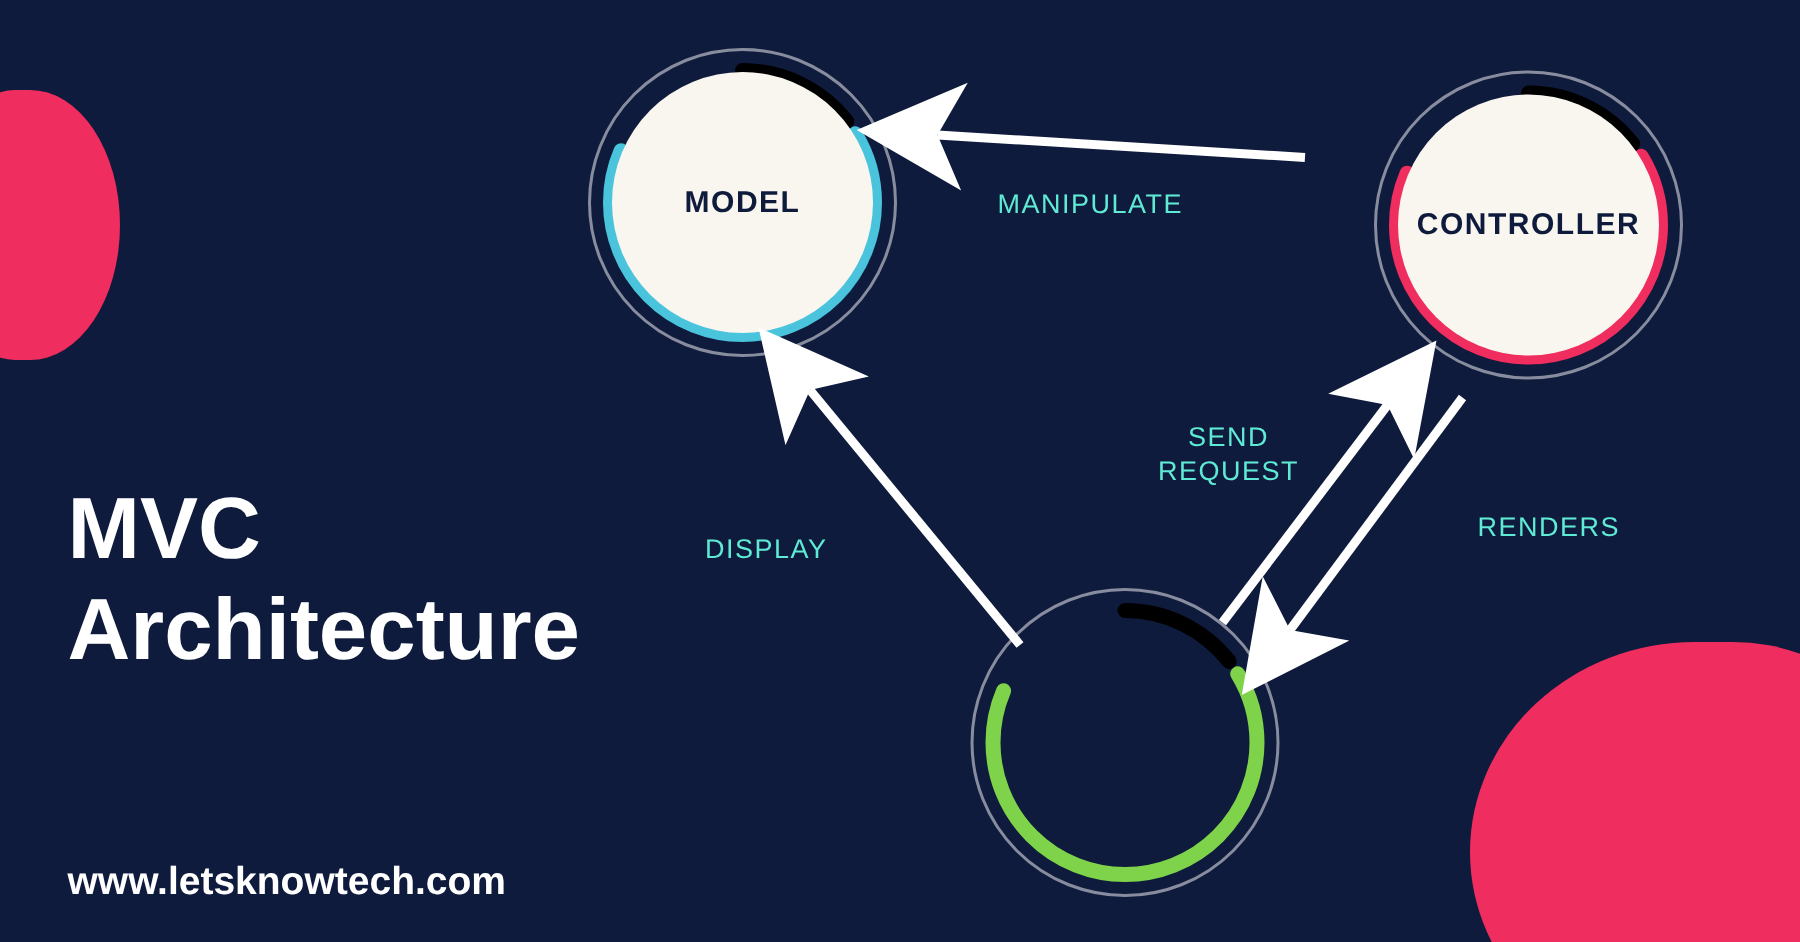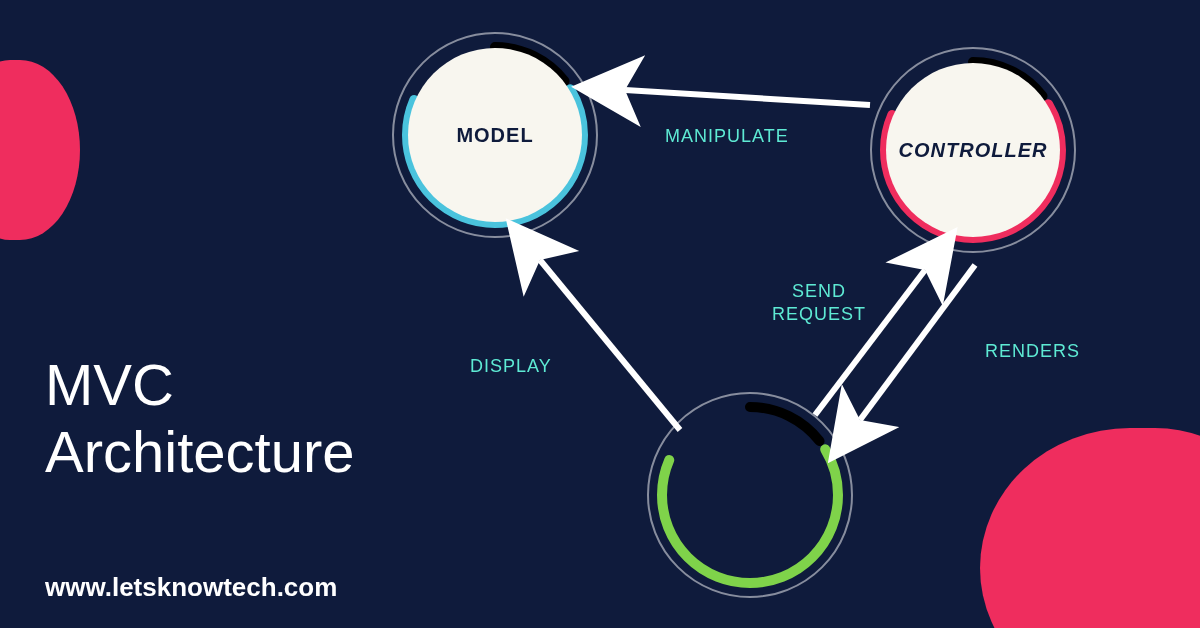--- a/index.html
+++ b/index.html
@@ -28,23 +28,22 @@
     height: 280px;
     background: #ef2d5e;
     border-radius: 60% 50% 50% 60%;
   }
   .title {
     position: absolute;
     left: 45px;
     top: 320px;
     color: #fff;
     font-size: 58px;
-    font-weight: 400;
+    font-weight: 700;
     line-height: 1.15;
-    margin-top: 32px;
   }
   .footer {
     position: absolute;
     left: 45px;
     bottom: 25px;
     color: #fff;
     font-size: 26px;
     font-weight: 700;
   }
   .node {
@@ -113,21 +112,21 @@
   <div class="outer"></div>
   <svg class="ring" viewBox="0 0 190 190">
     <circle cx="95" cy="95" r="88" fill="none" stroke="#4ac3dd" stroke-width="10" stroke-dasharray="360 553" stroke-dashoffset="-90" transform="rotate(-90 95 95)" stroke-linecap="round"></circle>
     <circle cx="95" cy="95" r="88" fill="none" stroke="#000" stroke-width="10" stroke-dasharray="140 553" stroke-dashoffset="60" transform="rotate(-90 95 95)" stroke-linecap="round"></circle>
   </svg>
   <div class="disc">
     <span class="label">MODEL</span>
   </div>
 </div>
 
-<div class="node" style="left:878px; top:55px;font-style:italic;">
+<div class="node" style="left:924px; top:55px;">
   <div class="outer"></div>
   <svg class="ring" viewBox="0 0 190 190">
     <circle cx="95" cy="95" r="88" fill="none" stroke="#ef2d5e" stroke-width="10" stroke-dasharray="360 553" stroke-dashoffset="-90" transform="rotate(-90 95 95)" stroke-linecap="round"></circle>
     <circle cx="95" cy="95" r="88" fill="none" stroke="#000" stroke-width="10" stroke-dasharray="140 553" stroke-dashoffset="60" transform="rotate(-90 95 95)" stroke-linecap="round"></circle>
   </svg>
   <div class="disc">
     <span class="label">CONTROLLER</span>
   </div>
 </div>
 

